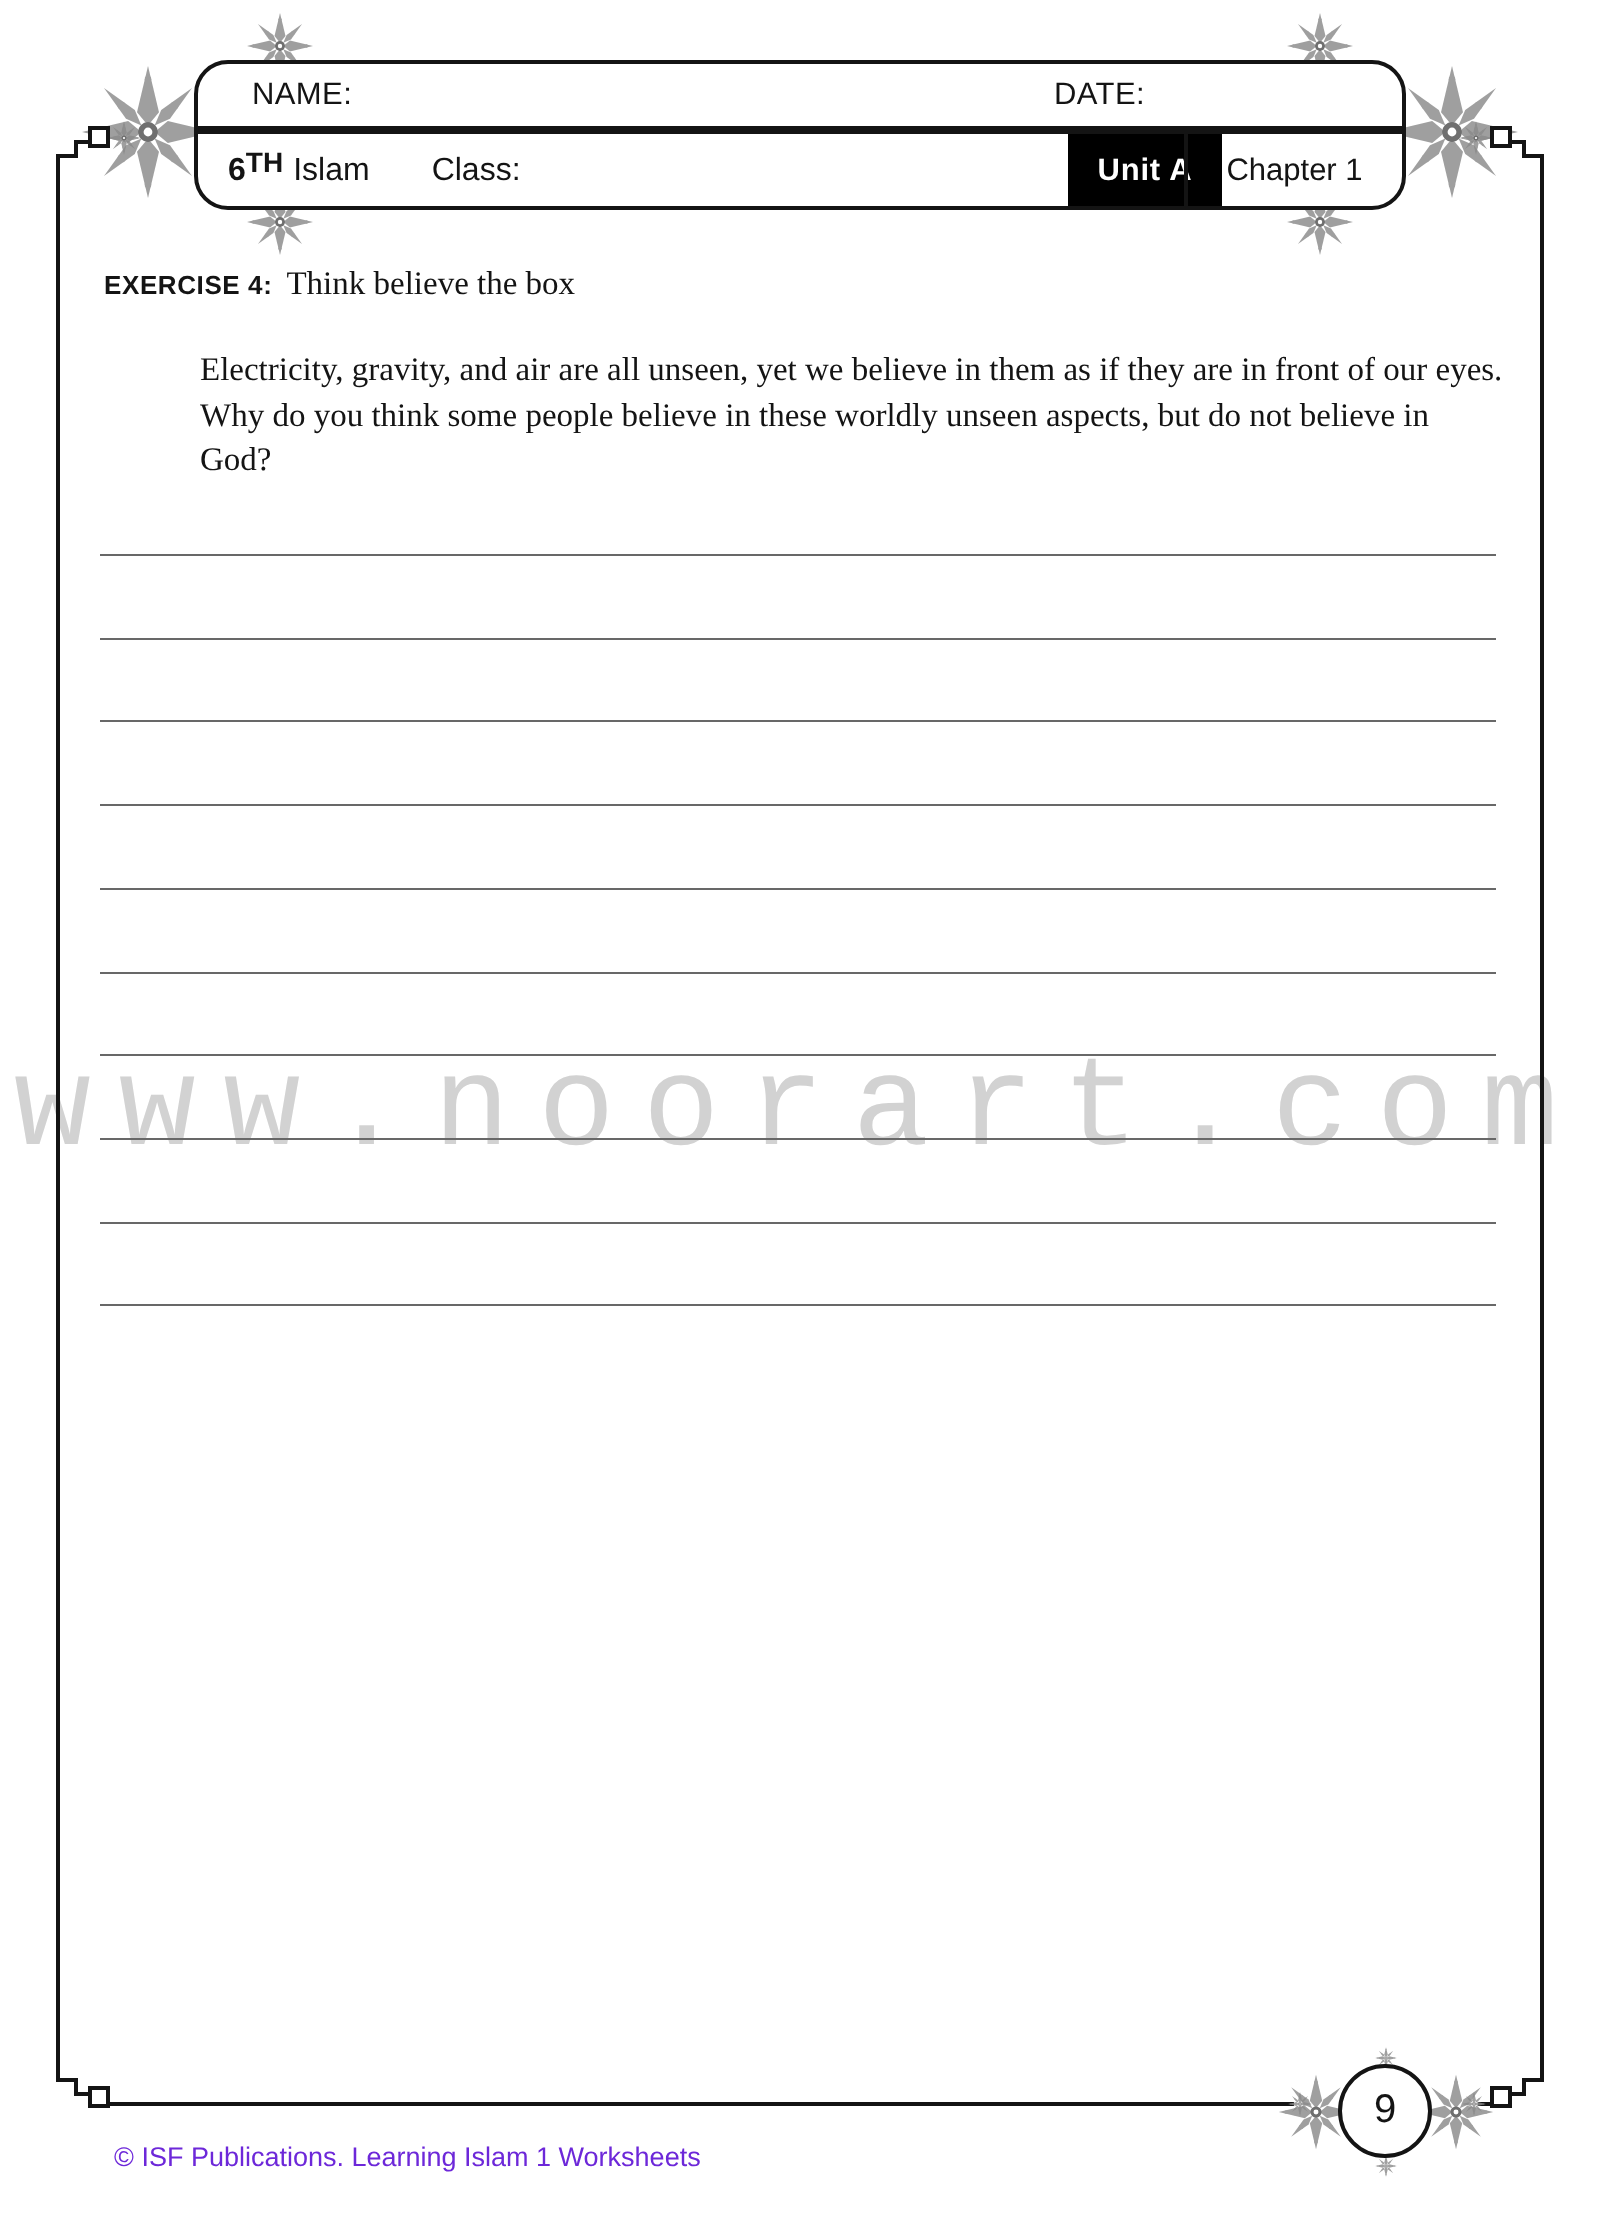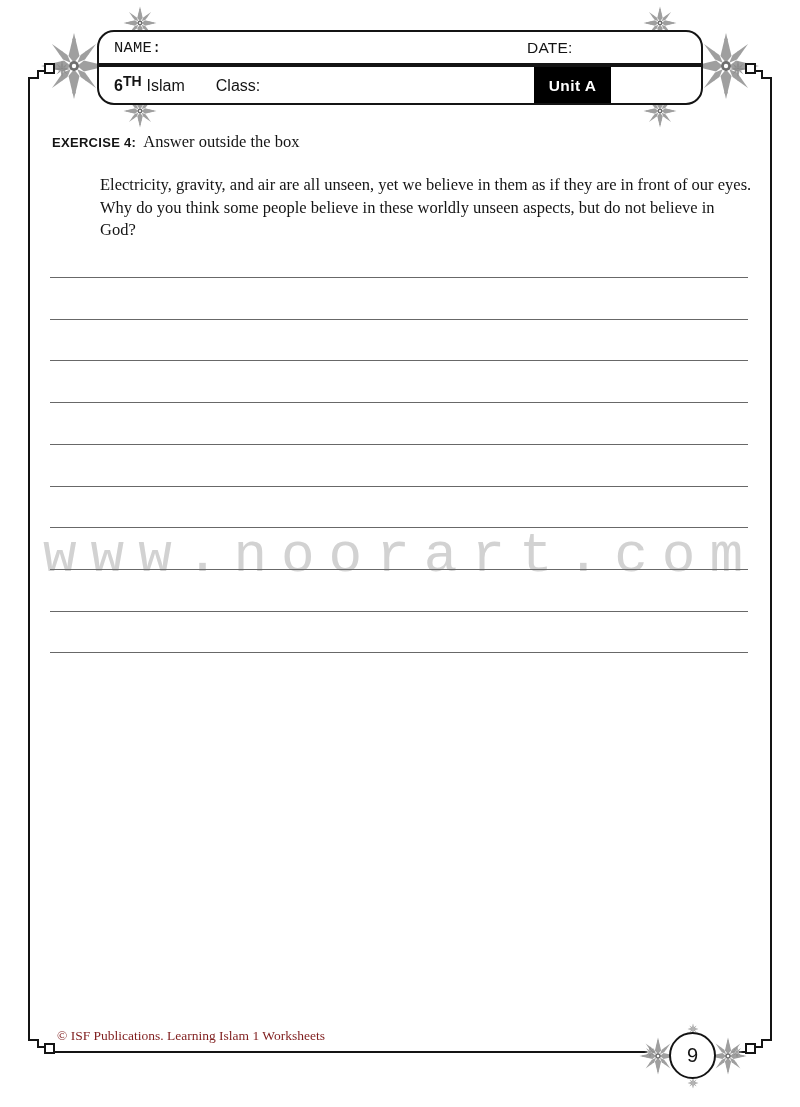--- a/index.html
+++ b/index.html
@@ -5,39 +5,39 @@
   html,body{margin:0;padding:0;}
   body{
     width:800px;height:1107px;position:relative;background:#ffffff;
     font-family:"Liberation Sans",sans-serif;color:var(--ink,#141414);
     overflow:hidden;
   }
 
   
   .watermark{
     position:absolute;top:524px;left:50%;transform:translateX(-50%);
-    font-family:"Liberation Mono",monospace;font-size:56px;line-height:64px;
+    font-family:"Liberation Mono",monospace;font-size:64px;line-height:64px;
     letter-spacing:14px;color:var(--watermark,#d2d2d2);white-space:nowrap;
     z-index:1;user-select:none;
   }
 
   
   svg.frame{position:absolute;left:0;top:0;z-index:2;}
 
   
   .header-box{
     position:absolute;left:97px;top:30px;width:606px;height:75px;
     box-sizing:border-box;background:#fff;border:2.5px solid var(--ink,#141414);
     border-radius:17px;z-index:3;overflow:hidden;
   }
   .hrow1{
     position:relative;height:31px;border-bottom:4.5px solid var(--ink,#141414);
     display:flex;align-items:center;font-size:15.5px;letter-spacing:.2px;
   }
-  .hrow1 .name-lab{padding-left:15px;font-family:Liberation Mono, monospace;}
+  .hrow1 .name-lab{padding-left:27px;}
   .hrow1 .date-lab{position:absolute;left:428px;}
   .hrow2{position:relative;height:37.5px;display:flex;align-items:center;font-size:16px;}
   .grade-cell{padding-left:15px;display:flex;align-items:center;}
   .grade-num{font-weight:bold;}
   .grade-sup{font-weight:bold;font-size:14px;vertical-align:super;position:relative;top:-5px;}
   .grade-word{margin-left:5px;}
   .class-lab{margin-left:31px;}
   .unit-badge{
     position:absolute;left:435px;top:0;bottom:0;width:77px;
     background:var(--unit_badge_bg,#000);color:var(--unit_badge_text,#fff);
@@ -66,22 +66,22 @@
   }
 
   
   .ans-line{
     position:absolute;left:50px;width:698px;height:0;
     border-top:1.6px solid var(--line,#686868);z-index:3;
   }
 
   
   .footer-copy{
-    position:absolute;left:57px;top:1028px;z-index:3;
-    font-family:Liberation Serif, serif;font-size:13.5px;color:#7f1d1d;
+    position:absolute;left:57px;top:1071px;z-index:3;
+    font-family:Liberation Sans, sans-serif;font-size:13.5px;color:#6d28d9;
   }
   .page-circle{
     position:absolute;left:669px;top:1032px;width:47px;height:47px;
     box-sizing:border-box;background:#fff;border:2.5px solid var(--ink,#141414);
     border-radius:50%;display:flex;align-items:center;justify-content:center;
     font-size:20px;z-index:4;
   }
 </style>
 </head>
 <body>
@@ -162,26 +162,27 @@
     <span class="date-lab">DATE:</span>
   </div>
   <div class="hrow2">
     <span class="grade-cell">
       <span class="grade-num">6</span>
       <span class="grade-sup">TH</span>
       <span class="grade-word">Islam</span>
       <span class="class-lab">Class:</span>
     </span>
     <span class="unit-badge">Unit A</span>
+    <span class="chapter-cell">Chapter 1</span>
   </div>
 </div>
 
 <div class="exercise">
   <div class="ex-title">
-    <span class="ex-lab">EXERCISE 4:</span><span>Answer outside the box</span>
+    <span class="ex-lab">EXERCISE 4:</span><span>Think believe the box</span>
   </div>
   <div class="question">Electricity, gravity, and air are all unseen, yet we believe in them as if they are in front of our eyes. Why do you think some people believe in these worldly unseen aspects, but do not believe in God?</div>
 </div>
 
 <div id="answer-lines">
     <div class="ans-line" style="top: 277px;"></div>
     <div class="ans-line" style="top: 318.7px;"></div>
     <div class="ans-line" style="top: 360.4px;"></div>
     <div class="ans-line" style="top: 402.1px;"></div>
     <div class="ans-line" style="top: 443.8px;"></div>

